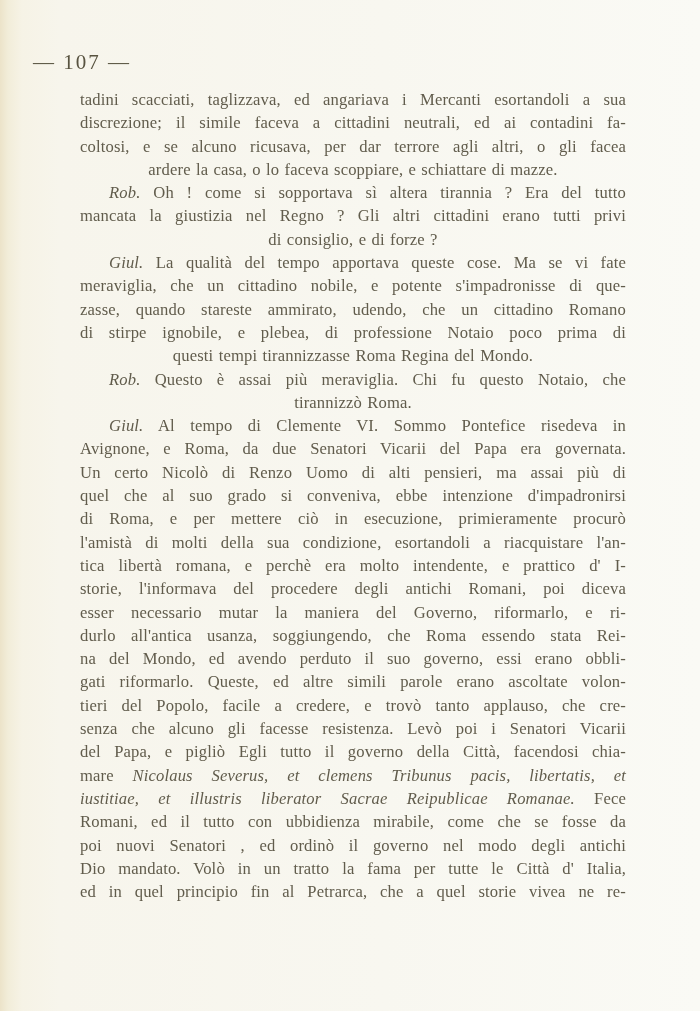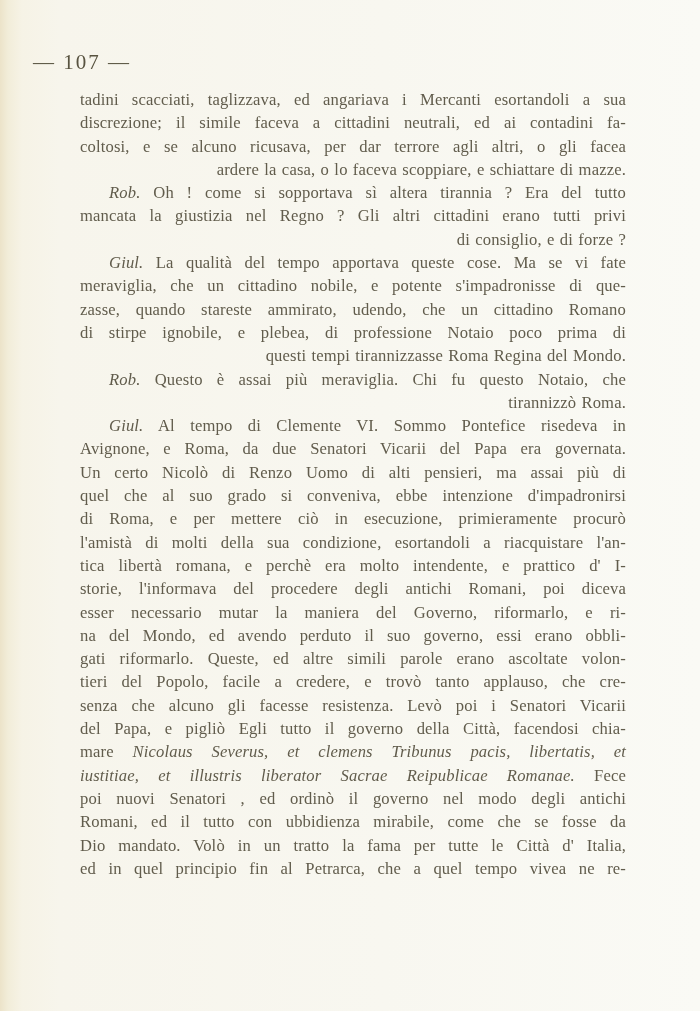--- a/index.html
+++ b/index.html
@@ -34,21 +34,21 @@
     top: 88px;
     left: 80px;
     width: 546px;
     font-size: 16.6px;
     line-height: 23.3px;
     letter-spacing: 0.15px;
     word-spacing: 1px;
   }
   .line {
     white-space: nowrap;
-    text-align: right;
+    text-align: center;
   }
   .line.just {
     white-space: normal;
     text-align: justify;
     text-align-last: justify;
   }
   .line.indent span:first-child {
     padding-left: 29px;
     margin-top: 40px;
   }
@@ -78,25 +78,26 @@
       <div class="line"><span>tirannizzò Roma.</span></div>
       <div class="line indent just"><span class="it">Giul.</span><span> Al tempo di Clemente VI. Sommo Pontefice risedeva in</span></div>
       <div class="line just"><span>Avignone, e Roma, da due Senatori Vicarii del Papa era governata.</span></div>
       <div class="line just"><span>Un certo Nicolò di Renzo Uomo di alti pensieri, ma assai più di</span></div>
       <div class="line just"><span>quel che al suo grado si conveniva, ebbe intenzione d'impadronirsi</span></div>
       <div class="line just"><span>di Roma, e per mettere ciò in esecuzione, primieramente procurò</span></div>
       <div class="line just"><span>l'amistà di molti della sua condizione, esortandoli a riacquistare l'an-</span></div>
       <div class="line just"><span>tica libertà romana, e perchè era molto intendente, e prattico d' I-</span></div>
       <div class="line just"><span>storie, l'informava del procedere degli antichi Romani, poi diceva</span></div>
       <div class="line just"><span>esser necessario mutar la maniera del Governo, riformarlo, e ri-</span></div>
+      <div class="line just"><span>durlo all'antica usanza, soggiungendo, che Roma essendo stata Rei-</span></div>
       <div class="line just"><span>na del Mondo, ed avendo perduto il suo governo, essi erano obbli-</span></div>
       <div class="line just"><span>gati riformarlo. Queste, ed altre simili parole erano ascoltate volon-</span></div>
       <div class="line just"><span>tieri del Popolo, facile a credere, e trovò tanto applauso, che cre-</span></div>
       <div class="line just"><span>senza che alcuno gli facesse resistenza. Levò poi i Senatori Vicarii</span></div>
       <div class="line just"><span>del Papa, e pigliò Egli tutto il governo della Città, facendosi chia-</span></div>
       <div class="line just"><span>mare </span><span class="it">Nicolaus Severus, et clemens Tribunus pacis, libertatis, et</span></div>
       <div class="line just"><span class="it">iustitiae, et illustris liberator Sacrae Reipublicae Romanae.</span><span> Fece</span></div>
+      <div class="line just"><span>Romani, ed il tutto con ubbidienza mirabile, come che se fosse da</span></div>
       <div class="line just"><span>poi nuovi Senatori , ed ordinò il governo nel modo degli antichi</span></div>
-      <div class="line just"><span>Romani, ed il tutto con ubbidienza mirabile, come che se fosse da</span></div>
       <div class="line just"><span>Dio mandato. Volò in un tratto la fama per tutte le Città d' Italia,</span></div>
-      <div class="line just"><span>ed in quel principio fin al Petrarca, che a quel tempo vivea ne re-</span></div>
+      <div class="line just"><span>ed in quel principio fin al Petrarca, che a quel storie vivea ne re-</span></div>
     </div>
 </div>
 
 </body></html>

